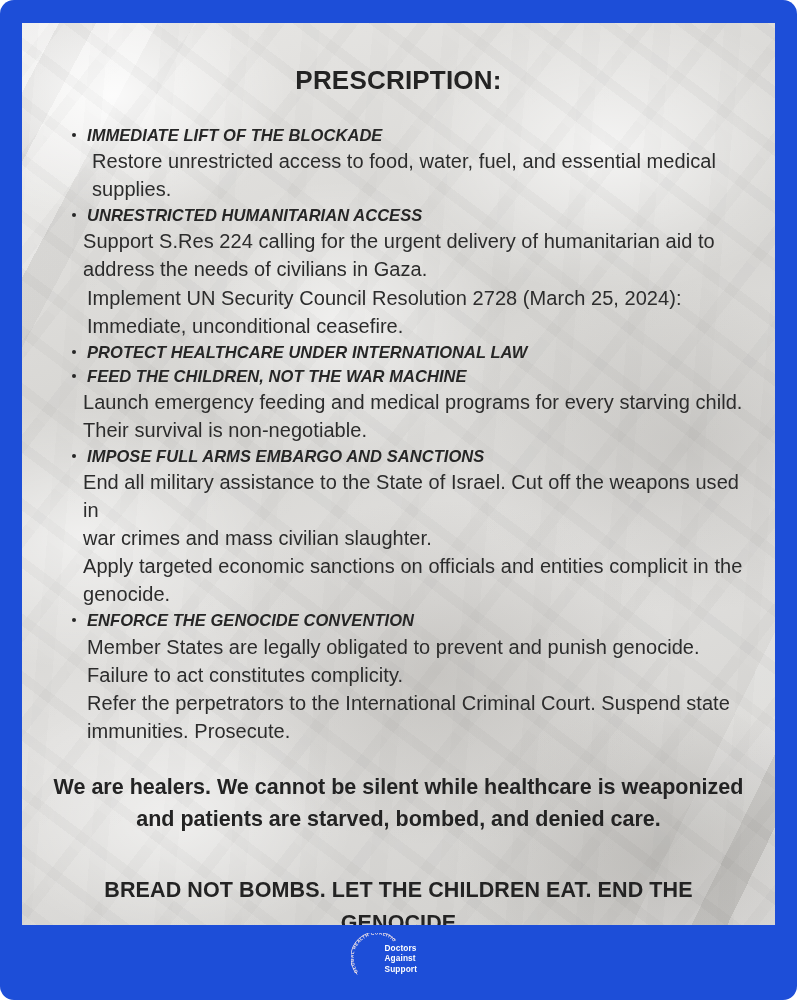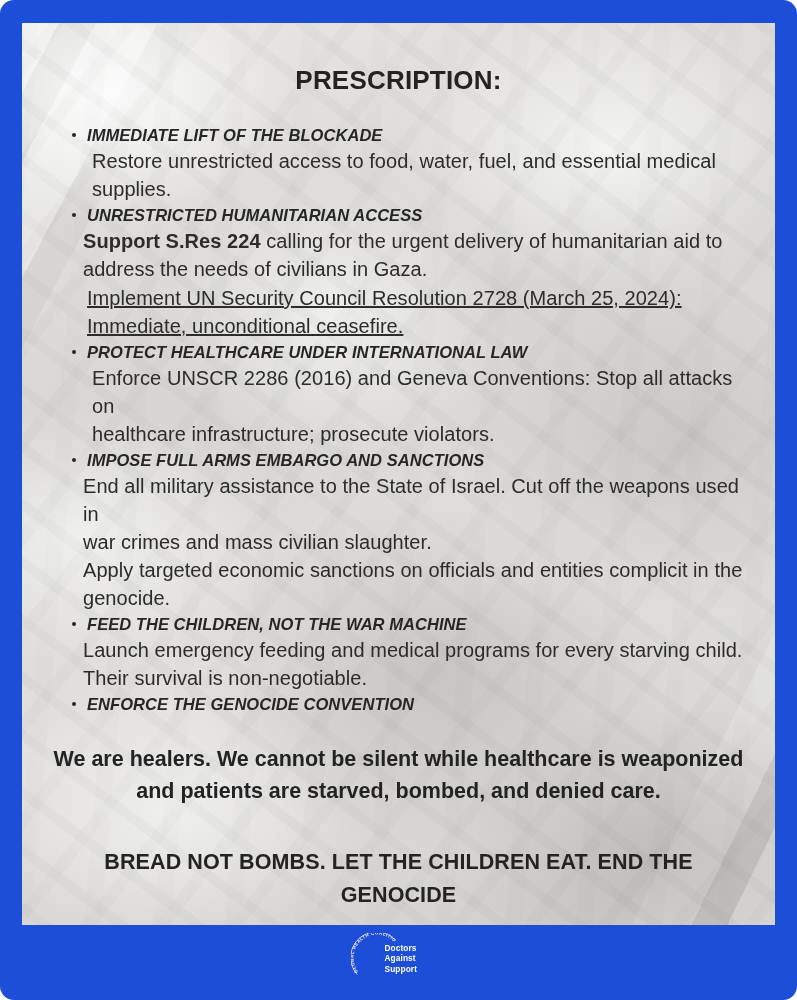--- a/index.html
+++ b/index.html
@@ -108,22 +108,22 @@
 
   .rx-body {
     font-size: 20px;
     font-weight: normal;
     color: #2c2c2c;
     line-height: 1.40;
     letter-spacing: .05px;
   }
   .rx-body.indent-a { padding-left: 21px; }
   .rx-body.indent-b { padding-left: 12px; }
-  .rx-body.indent-c { padding-left: 16px; text-decoration: underline; }
-  .rx-body b { font-weight: bold; margin-top: 44px; }
+  .rx-body.indent-c { padding-left: 16px; }
+  .rx-body b { font-weight: normal; margin-top: 44px; }
 
   
   .closing-1 {
     margin: 26px 24px 7px 24px;
     text-align: center;
     font-size: 21.5px;
     font-weight: bold;
     line-height: 1.52;
     color: #232323;
   }
@@ -192,43 +192,45 @@
             </div>
           </li>
           <li class="rx-item">
             <div class="rx-body indent-c">
               <div>Implement UN Security Council Resolution 2728 (March 25, 2024):</div>
               <div>Immediate, unconditional ceasefire.</div>
             </div>
           </li>
           <li class="rx-item">
             <div class="rx-head"><span class="rx-bullet"></span><span>PROTECT HEALTHCARE UNDER INTERNATIONAL LAW</span></div>
-            <div class="rx-body indent-a">
-              <div>Enforce UNSCR 2286 (2016) and Geneva Conventions: Stop all attacks on</div>
-              <div>healthcare infrastructure; prosecute violators.</div>
+          </li>
+          <li class="rx-item">
+            <div class="rx-head"><span class="rx-bullet"></span><span>FEED THE CHILDREN, NOT THE WAR MACHINE</span></div>
+            <div class="rx-body indent-b">
+              <div>Launch emergency feeding and medical programs for every starving child.</div>
+              <div>Their survival is non-negotiable.</div>
             </div>
           </li>
           <li class="rx-item">
             <div class="rx-head"><span class="rx-bullet"></span><span>IMPOSE FULL ARMS EMBARGO AND SANCTIONS</span></div>
             <div class="rx-body indent-b">
               <div>End all military assistance to the State of Israel. Cut off the weapons used in</div>
               <div>war crimes and mass civilian slaughter.</div>
               <div>Apply targeted economic sanctions on officials and entities complicit in the</div>
               <div>genocide.</div>
             </div>
           </li>
           <li class="rx-item">
-            <div class="rx-head"><span class="rx-bullet"></span><span>FEED THE CHILDREN, NOT THE WAR MACHINE</span></div>
-            <div class="rx-body indent-b">
-              <div>Launch emergency feeding and medical programs for every starving child.</div>
-              <div>Their survival is non-negotiable.</div>
-            </div>
-          </li>
-          <li class="rx-item">
             <div class="rx-head"><span class="rx-bullet"></span><span>ENFORCE THE GENOCIDE CONVENTION</span></div>
+            <div class="rx-body indent-c">
+              <div>Member States are legally obligated to prevent and punish genocide.</div>
+              <div>Failure to act constitutes complicity.</div>
+              <div>Refer the perpetrators to the International Criminal Court. Suspend state</div>
+              <div>immunities. Prosecute.</div>
+            </div>
           </li>
         </ul>
 
       <p class="closing-1">We are healers. We cannot be silent while healthcare is weaponized and patients are starved, bombed, and denied care.</p>
 
       <p class="closing-2">BREAD NOT BOMBS. LET THE CHILDREN EAT. END THE GENOCIDE</p>
 
     </div>
   </div>
 

